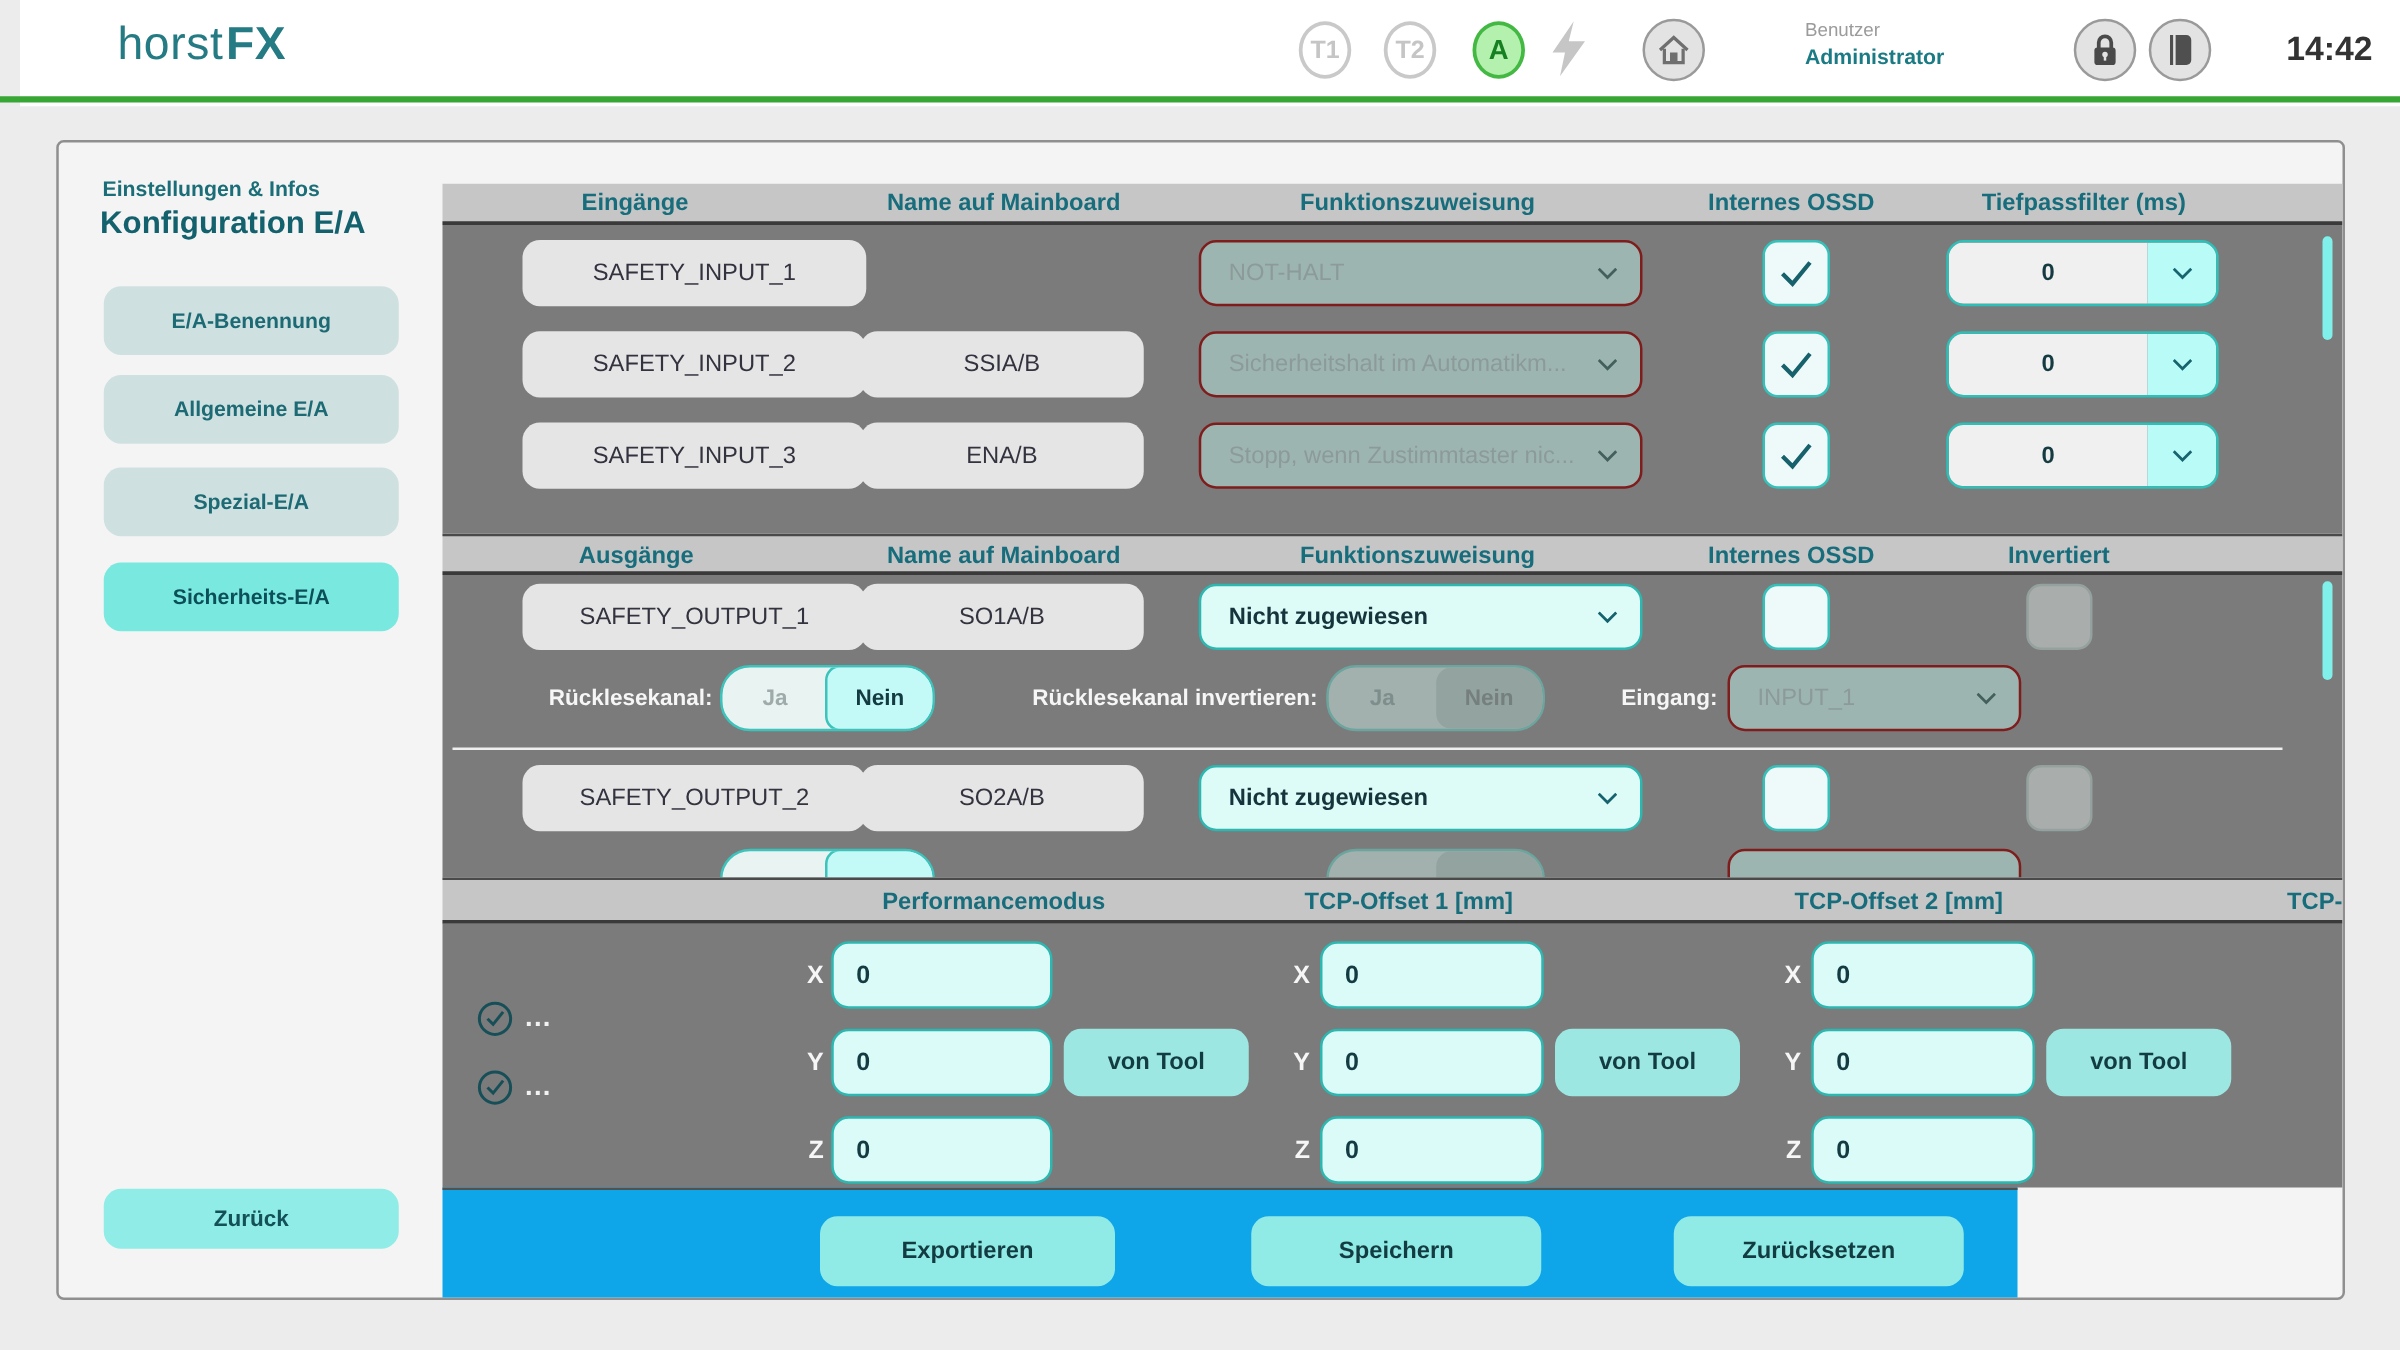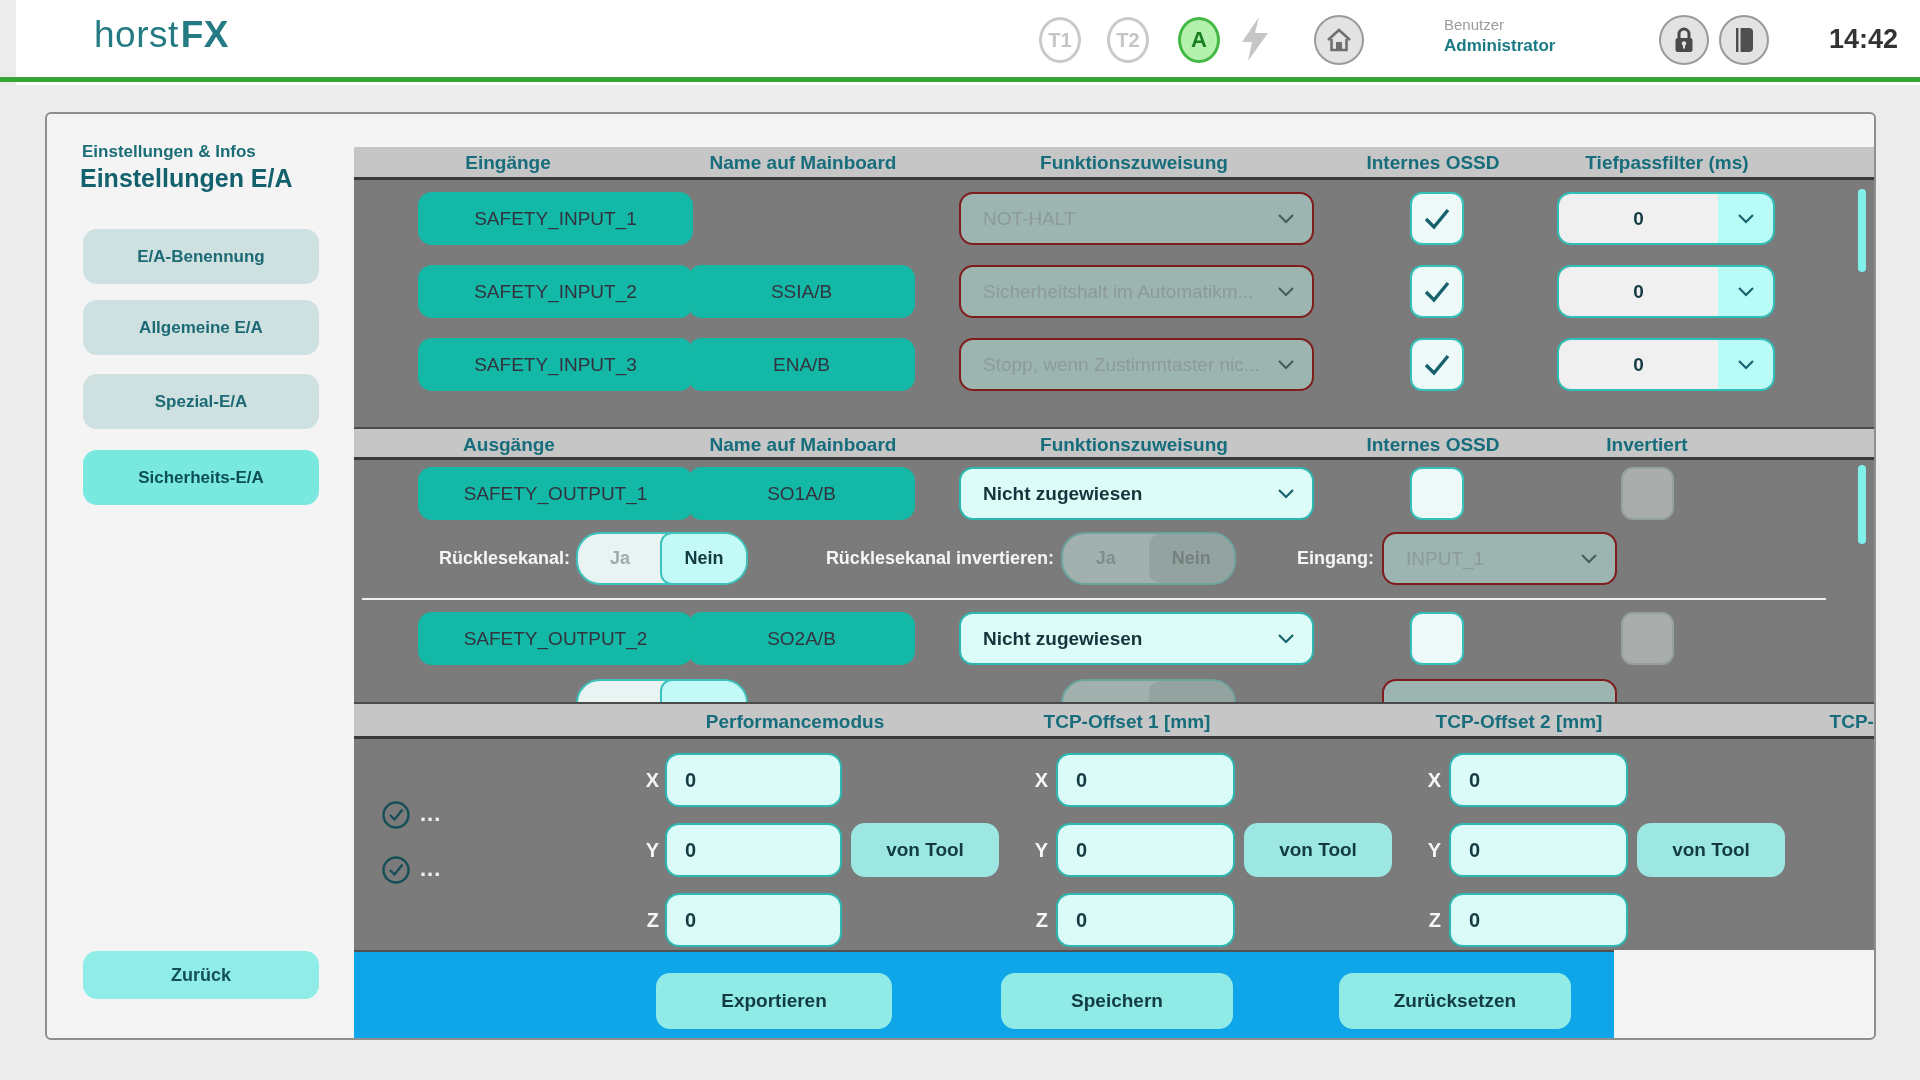--- a/index.html
+++ b/index.html
@@ -33,21 +33,21 @@
       color:#1c6a74;font-size:17px;font-weight:600;display:flex;align-items:center;
       justify-content:center;cursor:pointer}
   .sidebtn.sel{background:#79e9e0;color:#0d4f58}
   .backbtn{left:36px;top:837px;width:236px;height:48px;border-radius:14px;background:#90ece6;
       color:#135058;font-size:18px;font-weight:600;display:flex;align-items:center;justify-content:center}
   
   .strip{left:307px;width:1520px;background:#c6c6c6;border-bottom:3px solid #3a3a3a;box-sizing:border-box}
   .strip.mid{border-top:2px solid #4a4a4a}
   .sbody{left:307px;width:1520px;background:#7b7b7b;overflow:hidden}
   .hlabel{font-size:19px;font-weight:700;color:#176d7c;text-align:center;line-height:31px}
-  .lav{background:#14b8a6;border-radius:14px;color:#33333f;font-size:19px;
+  .lav{background:#e5e5e5;border-radius:14px;color:#33333f;font-size:19px;
       display:flex;align-items:center;justify-content:center;height:53px}
   .dd{border-radius:14px;height:53px;display:flex;align-items:center;box-sizing:border-box;
       font-size:19px;padding:0 18px 0 22px}
   .dd .txt{flex:1;overflow:hidden;white-space:nowrap}
   .dd.off{background:#9db5b1;border:2px solid #7f1d1d;color:#8c9b99;font-weight:500}
   .dd.on{background:#ddfcf8;border:2px solid #2cb8b0;color:#15343b;font-weight:600}
   .cb{width:54px;height:53px;border-radius:12px;box-sizing:border-box;
       display:flex;align-items:center;justify-content:center}
   .cb.en{background:#eefafa;border:2px solid #35c1b9}
   .cb.dis{background:#a9aeac;border:2px solid #95a19e}
@@ -120,21 +120,21 @@
       <rect x="5.5" y="2" width="2" height="24" fill="#e3e3e3"></rect>
     </svg>
   </div>
   <div class="abs clock" style="left:1813px;top:24px">14:42</div>
 </div>
 <div class="abs greenline"></div>
 
 <div class="abs panel">
 
   <div class="abs side-sub">Einstellungen &amp; Infos</div>
-  <div class="abs side-title">Einstellungen E/A</div>
+  <div class="abs side-title">Konfiguration E/A</div>
   <div class="abs sidebtn" style="top:115px">
       <span>E/A-Benennung</span>
     </div>
   <div class="abs sidebtn" style="top:186px">
       <span>Allgemeine E/A</span>
     </div>
   <div class="abs sidebtn" style="top:260px">
       <span>Spezial-E/A</span>
     </div>
   <div class="abs sidebtn sel" style="top:336px">

